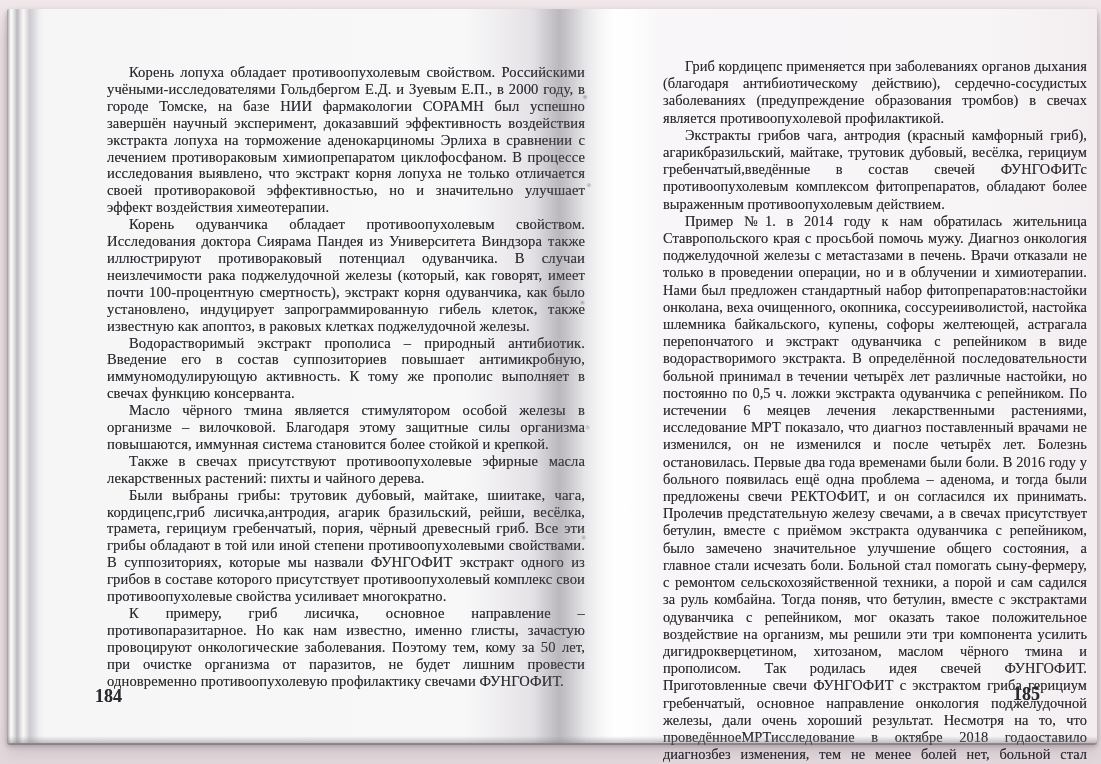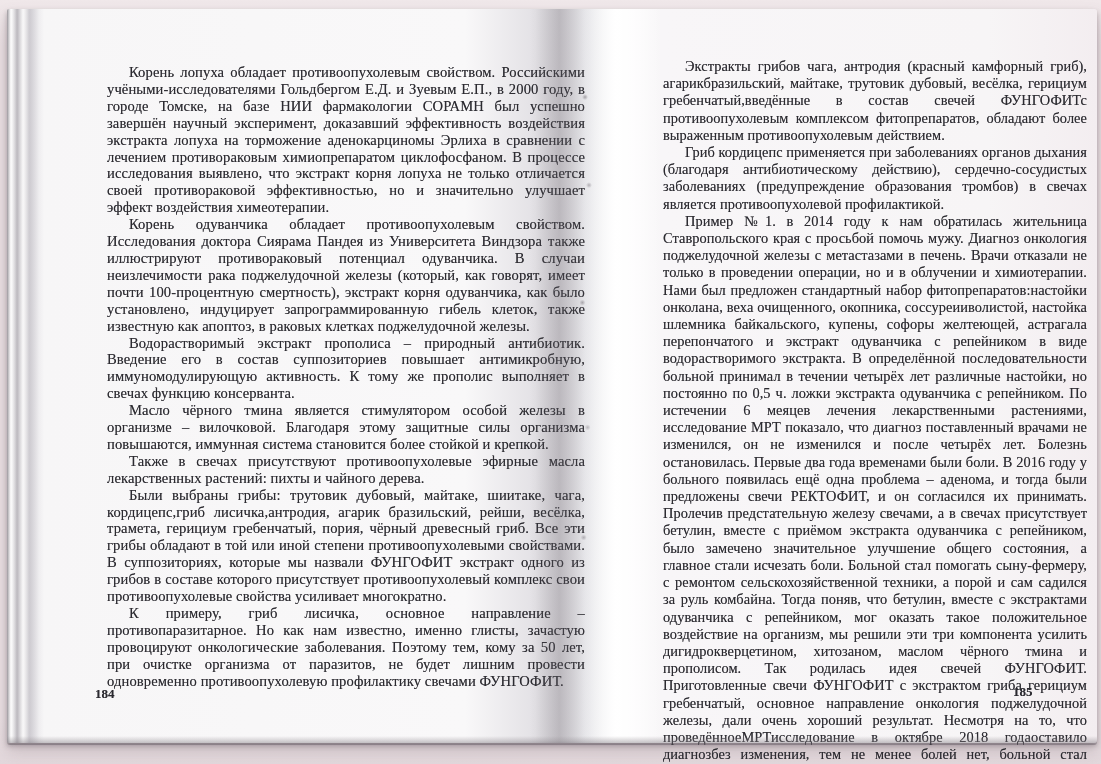--- a/index.html
+++ b/index.html
@@ -116,21 +116,21 @@
   .page.right .text-block {
     left: 38px;
     top: 49px;
     width: 424px;
     font-size: 14.4px;
     line-height: 17.2px;
     letter-spacing: 0.05px;
   }
   .pagenum {
     position: absolute;
-    font-size: 13px;
+    font-size: 18px;
     font-weight: 600;
     color: #2b2a30;
     text-shadow: 0 0 0.5px rgba(46,45,51,0.5);
   }
   .page.left  .pagenum { left: 48px;  top: 677px; }
   .page.right .pagenum { left: 388px; top: 675px; }
 </style>
 </head>
 <body>
 
@@ -149,21 +149,21 @@
         <p>Были выбраны грибы: трутовик дубовый, майтаке, шиитаке, чага, кордицепс,гриб лисичка,антродия, агарик бразильский, рейши, весёлка, трамета, герициум гребенчатый, пория, чёрный древесный гриб. Все эти грибы обладают в той или иной степени противоопухолевыми свойствами. В суппозиториях, которые мы назвали ФУНГОФИТ экстракт одного из грибов в составе которого присутствует противоопухолевый комплекс свои противоопухолевые свойства усиливает многократно.</p>
         <p>К примеру, гриб лисичка, основное направление –противопаразитарное. Но как нам известно, именно глисты, зачастую провоцируют онкологические заболевания. Поэтому тем, кому за 50 лет, при очистке организма от паразитов, не будет лишним провести одновременно противоопухолевую профилактику свечами ФУНГОФИТ.</p>
       </div>
       <div class="pagenum">184</div>
     </div>
 
     <div class="gutter"></div>
 
     <div class="page right">
       <div class="text-block">
+        <p>Гриб кордицепс применяется при заболеваниях органов дыхания (благодаря антибиотическому действию), сердечно-сосудистых заболеваниях (предупреждение образования тромбов) в свечах является противоопухолевой профилактикой.</p>
         <p>Экстракты грибов чага, антродия (красный камфорный гриб), агарикбразильский, майтаке, трутовик дубовый, весёлка, герициум гребенчатый,введённые в состав свечей ФУНГОФИТс противоопухолевым комплексом фитопрепаратов, обладают более выраженным противоопухолевым действием.</p>
-        <p>Гриб кордицепс применяется при заболеваниях органов дыхания (благодаря антибиотическому действию), сердечно-сосудистых заболеваниях (предупреждение образования тромбов) в свечах является противоопухолевой профилактикой.</p>
         <p>Пример №1. в 2014 году к нам обратилась жительница Ставропольского края с просьбой помочь мужу. Диагноз онкология поджелудочной железы с метастазами в печень. Врачи отказали не только в проведении операции, но и в облучении и химиотерапии. Нами был предложен стандартный набор фитопрепаратов:настойки онколана, веха очищенного, окопника, соссуреииволистой, настойка шлемника байкальского, купены, софоры желтеющей, астрагала перепончатого и экстракт одуванчика с репейником в виде водорастворимого экстракта. В определённой последовательности больной принимал в течении четырёх лет различные настойки, но постоянно по 0,5 ч. ложки экстракта одуванчика с репейником. По истечении 6 меяцев лечения лекарственными растениями, исследование МРТ показало, что диагноз поставленный врачами не изменился, он не изменился и после четырёх лет. Болезнь остановилась. Первые два года временами были боли. В 2016 году у больного появилась ещё одна проблема – аденома, и тогда были предложены свечи РЕКТОФИТ, и он согласился их принимать. Пролечив предстательную железу свечами, а в свечах присутствует бетулин, вместе с приёмом экстракта одуванчика с репейником, было замечено значительное улучшение общего состояния, а главное стали исчезать боли. Больной стал помогать сыну-фермеру, с ремонтом сельскохозяйственной техники, а порой и сам садился за руль комбайна. Тогда поняв, что бетулин, вместе с экстрактами одуванчика с репейником, мог оказать такое положительное воздействие на организм, мы решили эти три компонента усилить дигидрокверцетином, хитозаном, маслом чёрного тмина и прополисом. Так родилась идея свечей ФУНГОФИТ. Приготовленные свечи ФУНГОФИТ с экстрактом гриба герициум гребенчатый, основное направление онкология поджелудочной железы, дали очень хороший результат. Несмотря на то, что проведённоеМРТисследование в октябре 2018 годаоставило диагнозбез изменения, тем не менее болей нет, больной стал немного набирать вес, стал более активен и трудоспособен.</p>
       </div>
       <div class="pagenum">185</div>
     </div>
 
   </div>
 </div>
 
 </body></html>

